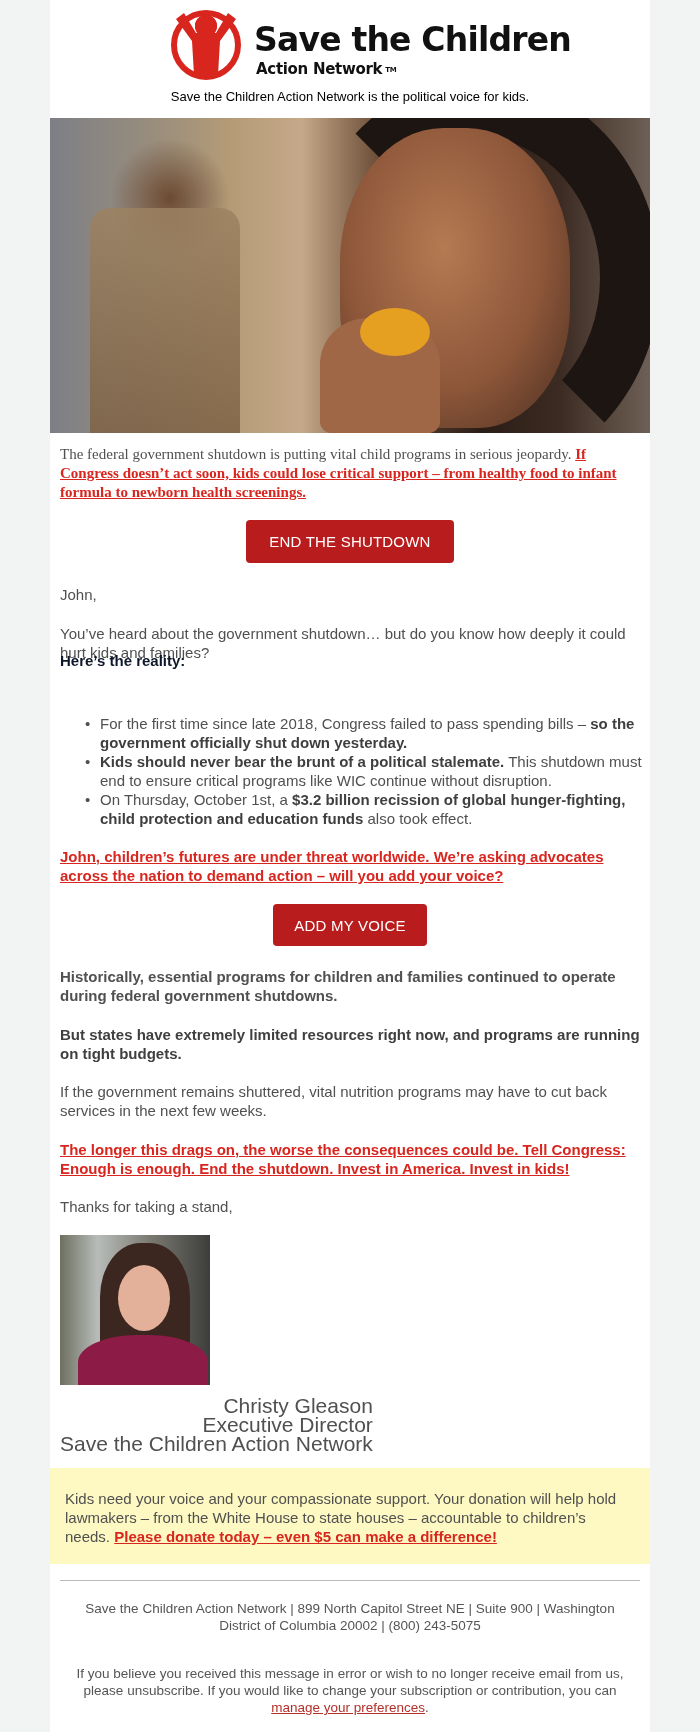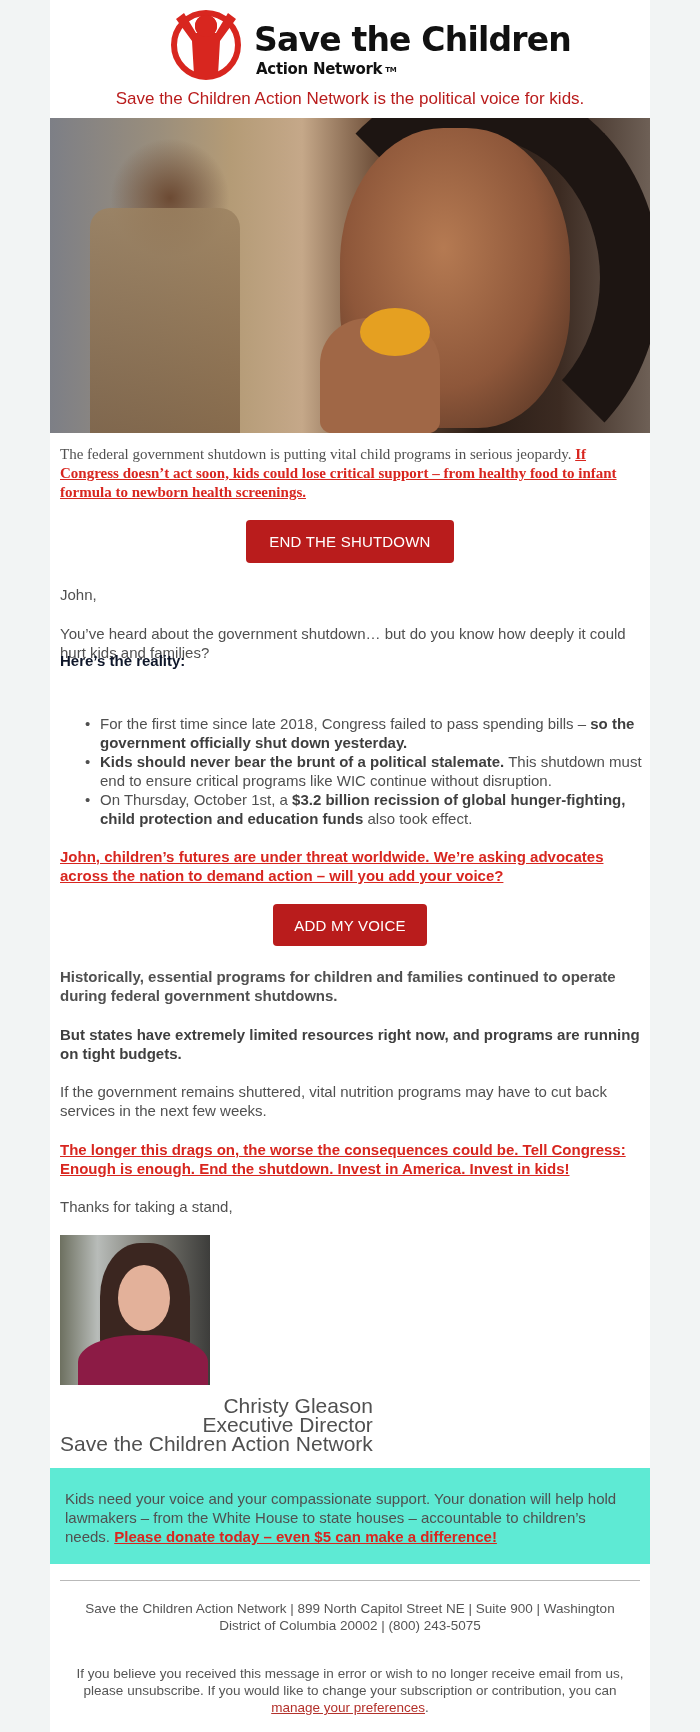--- a/index.html
+++ b/index.html
@@ -22,21 +22,21 @@
     font-size: 33px; color: #111; letter-spacing: -0.8px; white-space: nowrap;
   }
   .logo-sub {
     position: absolute; left: 206px; top: 60px;
     font-family: "DejaVu Sans", sans-serif; font-weight: bold;
     font-size: 15px; color: #111; letter-spacing: -0.3px; white-space: nowrap;
   }
   .logo-sub .tm { font-size: 7px; margin-left: 3px; vertical-align: middle; }
   .tagline {
     position: absolute; left: 0; top: 89px; width: 600px; text-align: center;
-    font-size: 17px; color: #b91c1c;
+    font-size: 13px; color: #000000;
   }
   
   .hero {
     position: absolute; left: 0; top: 118px; width: 600px; height: 315px; overflow: hidden;
     background: linear-gradient(90deg, #7d7f86 0%, #9a8e7c 18%, #b49b76 30%, #c5a889 42%, #6a4b36 55%, #2a1d16 72%, #3c2b22 85%, #6e6056 100%);
   }
   .hero .blur1 { position: absolute; left: 60px; top: 20px; width: 120px; height: 120px; border-radius: 50%; background: radial-gradient(circle, #6c4a33 0%, rgba(90,70,60,0.0) 70%); }
   .hero .bag { position: absolute; left: 40px; top: 90px; width: 150px; height: 225px; background: linear-gradient(180deg, #9c8261 0%, #7e6245 100%); border-radius: 20px 20px 0 0; opacity: 0.85; }
   .hero .face { position: absolute; left: 290px; top: 10px; width: 230px; height: 300px; border-radius: 45% 45% 40% 40%; background: radial-gradient(ellipse at 45% 40%, #b57a52 0%, #8e573a 55%, #4a2e20 100%); }
   .hero .hair { position: absolute; left: 250px; top: -40px; width: 360px; height: 400px; border-radius: 50%; border: 60px solid #1d1512; border-bottom-color: transparent; border-left-color: transparent; }
@@ -58,21 +58,21 @@
   ul.bullets b { color: #3f3f3f; }
   .portrait {
     position: absolute; left: 10px; top: 1235px; width: 150px; height: 150px; overflow: hidden;
     background: linear-gradient(90deg, #6d7060 0%, #b8bcb9 25%, #7b7a72 60%, #3d3d3b 100%);
   }
   .portrait .hair { position: absolute; left: 40px; top: 8px; width: 90px; height: 120px; border-radius: 45% 45% 20% 20%; background: #3b2620; }
   .portrait .face { position: absolute; left: 58px; top: 30px; width: 52px; height: 66px; border-radius: 50%; background: #e3b19a; }
   .portrait .shirt { position: absolute; left: 18px; top: 100px; width: 130px; height: 60px; border-radius: 45% 45% 0 0; background: #8c1b45; }
   .sig { position: absolute; left: 10px; top: 1396px; font-size: 21px; line-height: 19px; color: #505050; text-align: right; }
   .donate-box {
-    position: absolute; left: 0; top: 1468px; width: 600px; height: 96px; background: #5eead4;
+    position: absolute; left: 0; top: 1468px; width: 600px; height: 96px; background: #fef9c3;
   }
   .donate-box .txt { position: absolute; left: 15px; top: 21px; width: 570px; font-size: 15px; line-height: 19px; color: #505050; }
   .divider { position: absolute; left: 10px; top: 1580px; width: 580px; height: 1px; background: #b9b9b9; }
   .footer { position: absolute; left: 10px; width: 580px; text-align: center; font-size: 13.5px; line-height: 17px; color: #555; }
   .footer .pref { color: #b3312b; text-decoration: underline; }
 </style>
 </head>
 <body>
 
 <div class="wrap">

